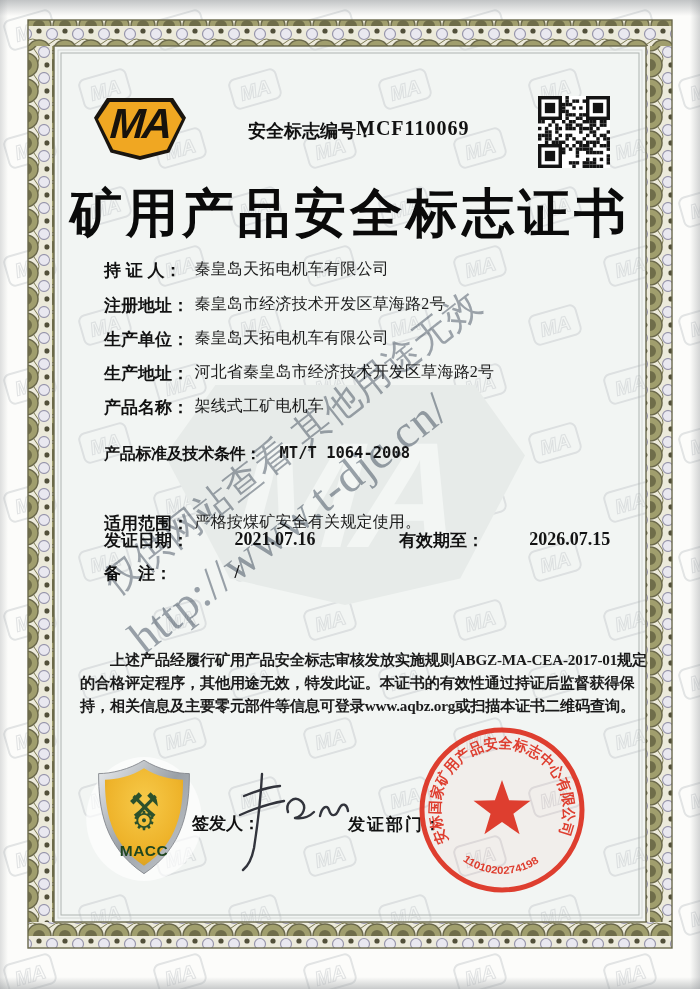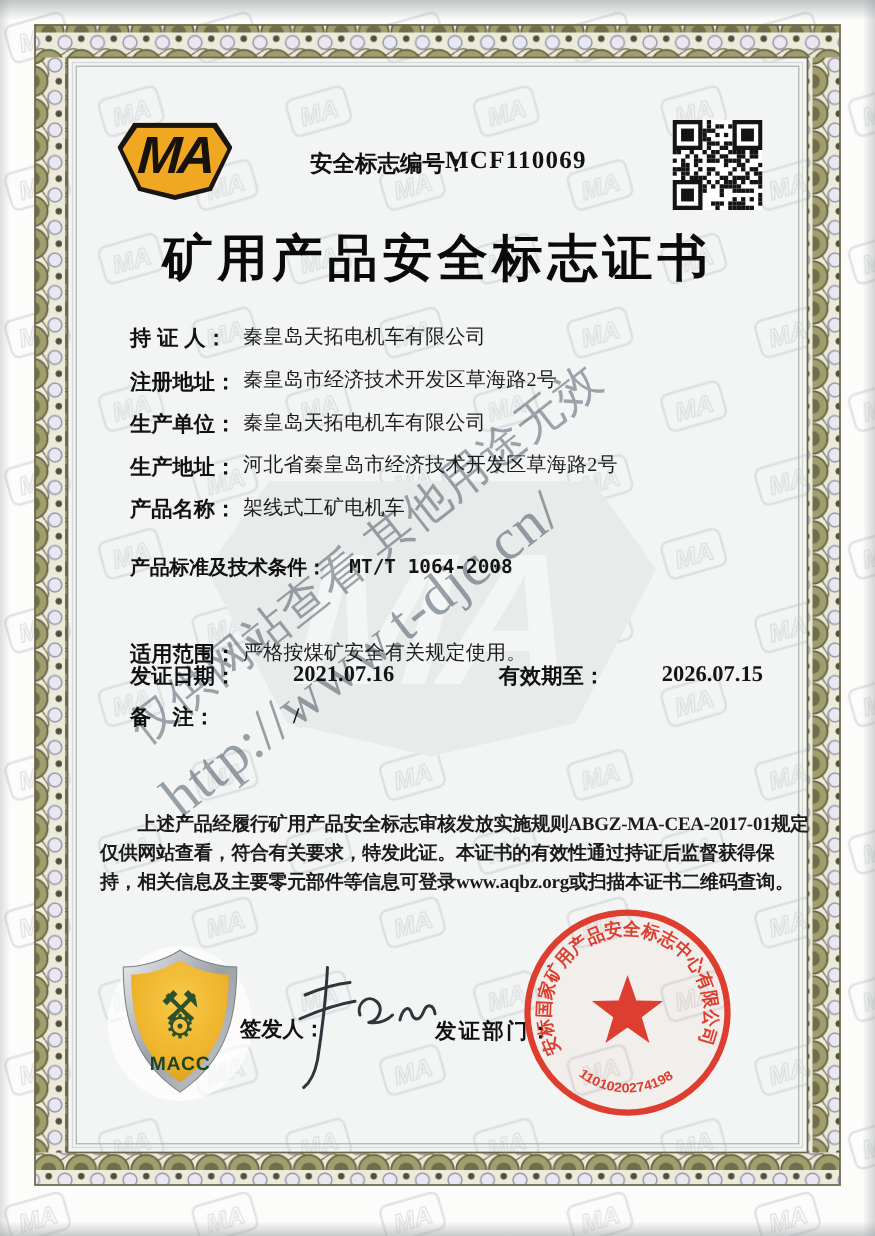--- a/index.html
+++ b/index.html
@@ -19,21 +19,21 @@
     font-family:"Liberation Sans",sans-serif;font-weight:900;font-style:italic;
     font-size:42px;letter-spacing:-3px;color:#17120c;transform:skewX(-4deg);}
 
   .sn-label{position:absolute;left:248px;top:119px;font-size:18px;font-weight:bold;color:#101010;}
   .sn-value{position:absolute;left:356px;top:117px;font-family:"Liberation Serif",serif;
     font-weight:bold;font-size:20px;letter-spacing:1px;color:#121212;}
 
   .qr{position:absolute;left:538px;top:96px;}
 
   .title{position:absolute;left:0;right:0;top:179px;text-align:center;
-    font-family:"Liberation Serif",serif;font-weight:bold;font-size:40px;
+    font-family:"Liberation Serif",serif;font-weight:bold;font-size:52px;
     letter-spacing:4px;color:#0a0a0a;}
 
   .row{position:absolute;left:104px;white-space:nowrap;}
   .lab{display:inline-block;width:86px;font-weight:bold;font-size:17px;color:#111;vertical-align:top;}
   .lab.wide{width:auto;margin-right:14px;font-size:16px;letter-spacing:-0.3px;}
   .vcn{font-family:"Liberation Serif",serif;font-size:16px;color:#1c1c1c;letter-spacing:0.2px;}
   .vmono{font-family:"DejaVu Sans Mono",monospace;font-weight:bold;font-size:15.5px;color:#151515;}
   .vser{font-family:"Liberation Serif",serif;font-weight:bold;font-size:18px;color:#141414;margin-left:40px;}
   .w160{display:inline-block;width:160px;}
 
@@ -319,21 +319,21 @@
     <span class="vser">2026.07.15</span>
   </div>
 
   <div class="row" style="top:562px">
     <span class="lab">备　注：</span>
     <span class="vser">/</span>
   </div>
 
   <div class="statement">
     <div>　　上述产品经履行矿用产品安全标志审核发放实施规则ABGZ-MA-CEA-2017-01规定</div>
-    <div>仅供网站查看，符合有关要求，特发此证。本证书的有效性通过持证后监督获得保</div>
+    <div>的合格评定程序，其他用途无效，特发此证。本证书的有效性通过持证后监督获得保</div>
     <div>持，相关信息及主要零元部件等信息可登录www.aqbz.org或扫描本证书二维码查询。</div>
   </div>
 
   <svg class="macc" width="120" height="130" viewBox="0 0 116 126">
     <defs>
       <linearGradient id="silver" x1="0" y1="0" x2="1" y2="1">
         <stop offset="0" stop-color="#eceef0"></stop>
           <stop offset="0.5" stop-color="#9aa0a6"></stop>
           <stop offset="1" stop-color="#caced2"></stop>
       </linearGradient>

